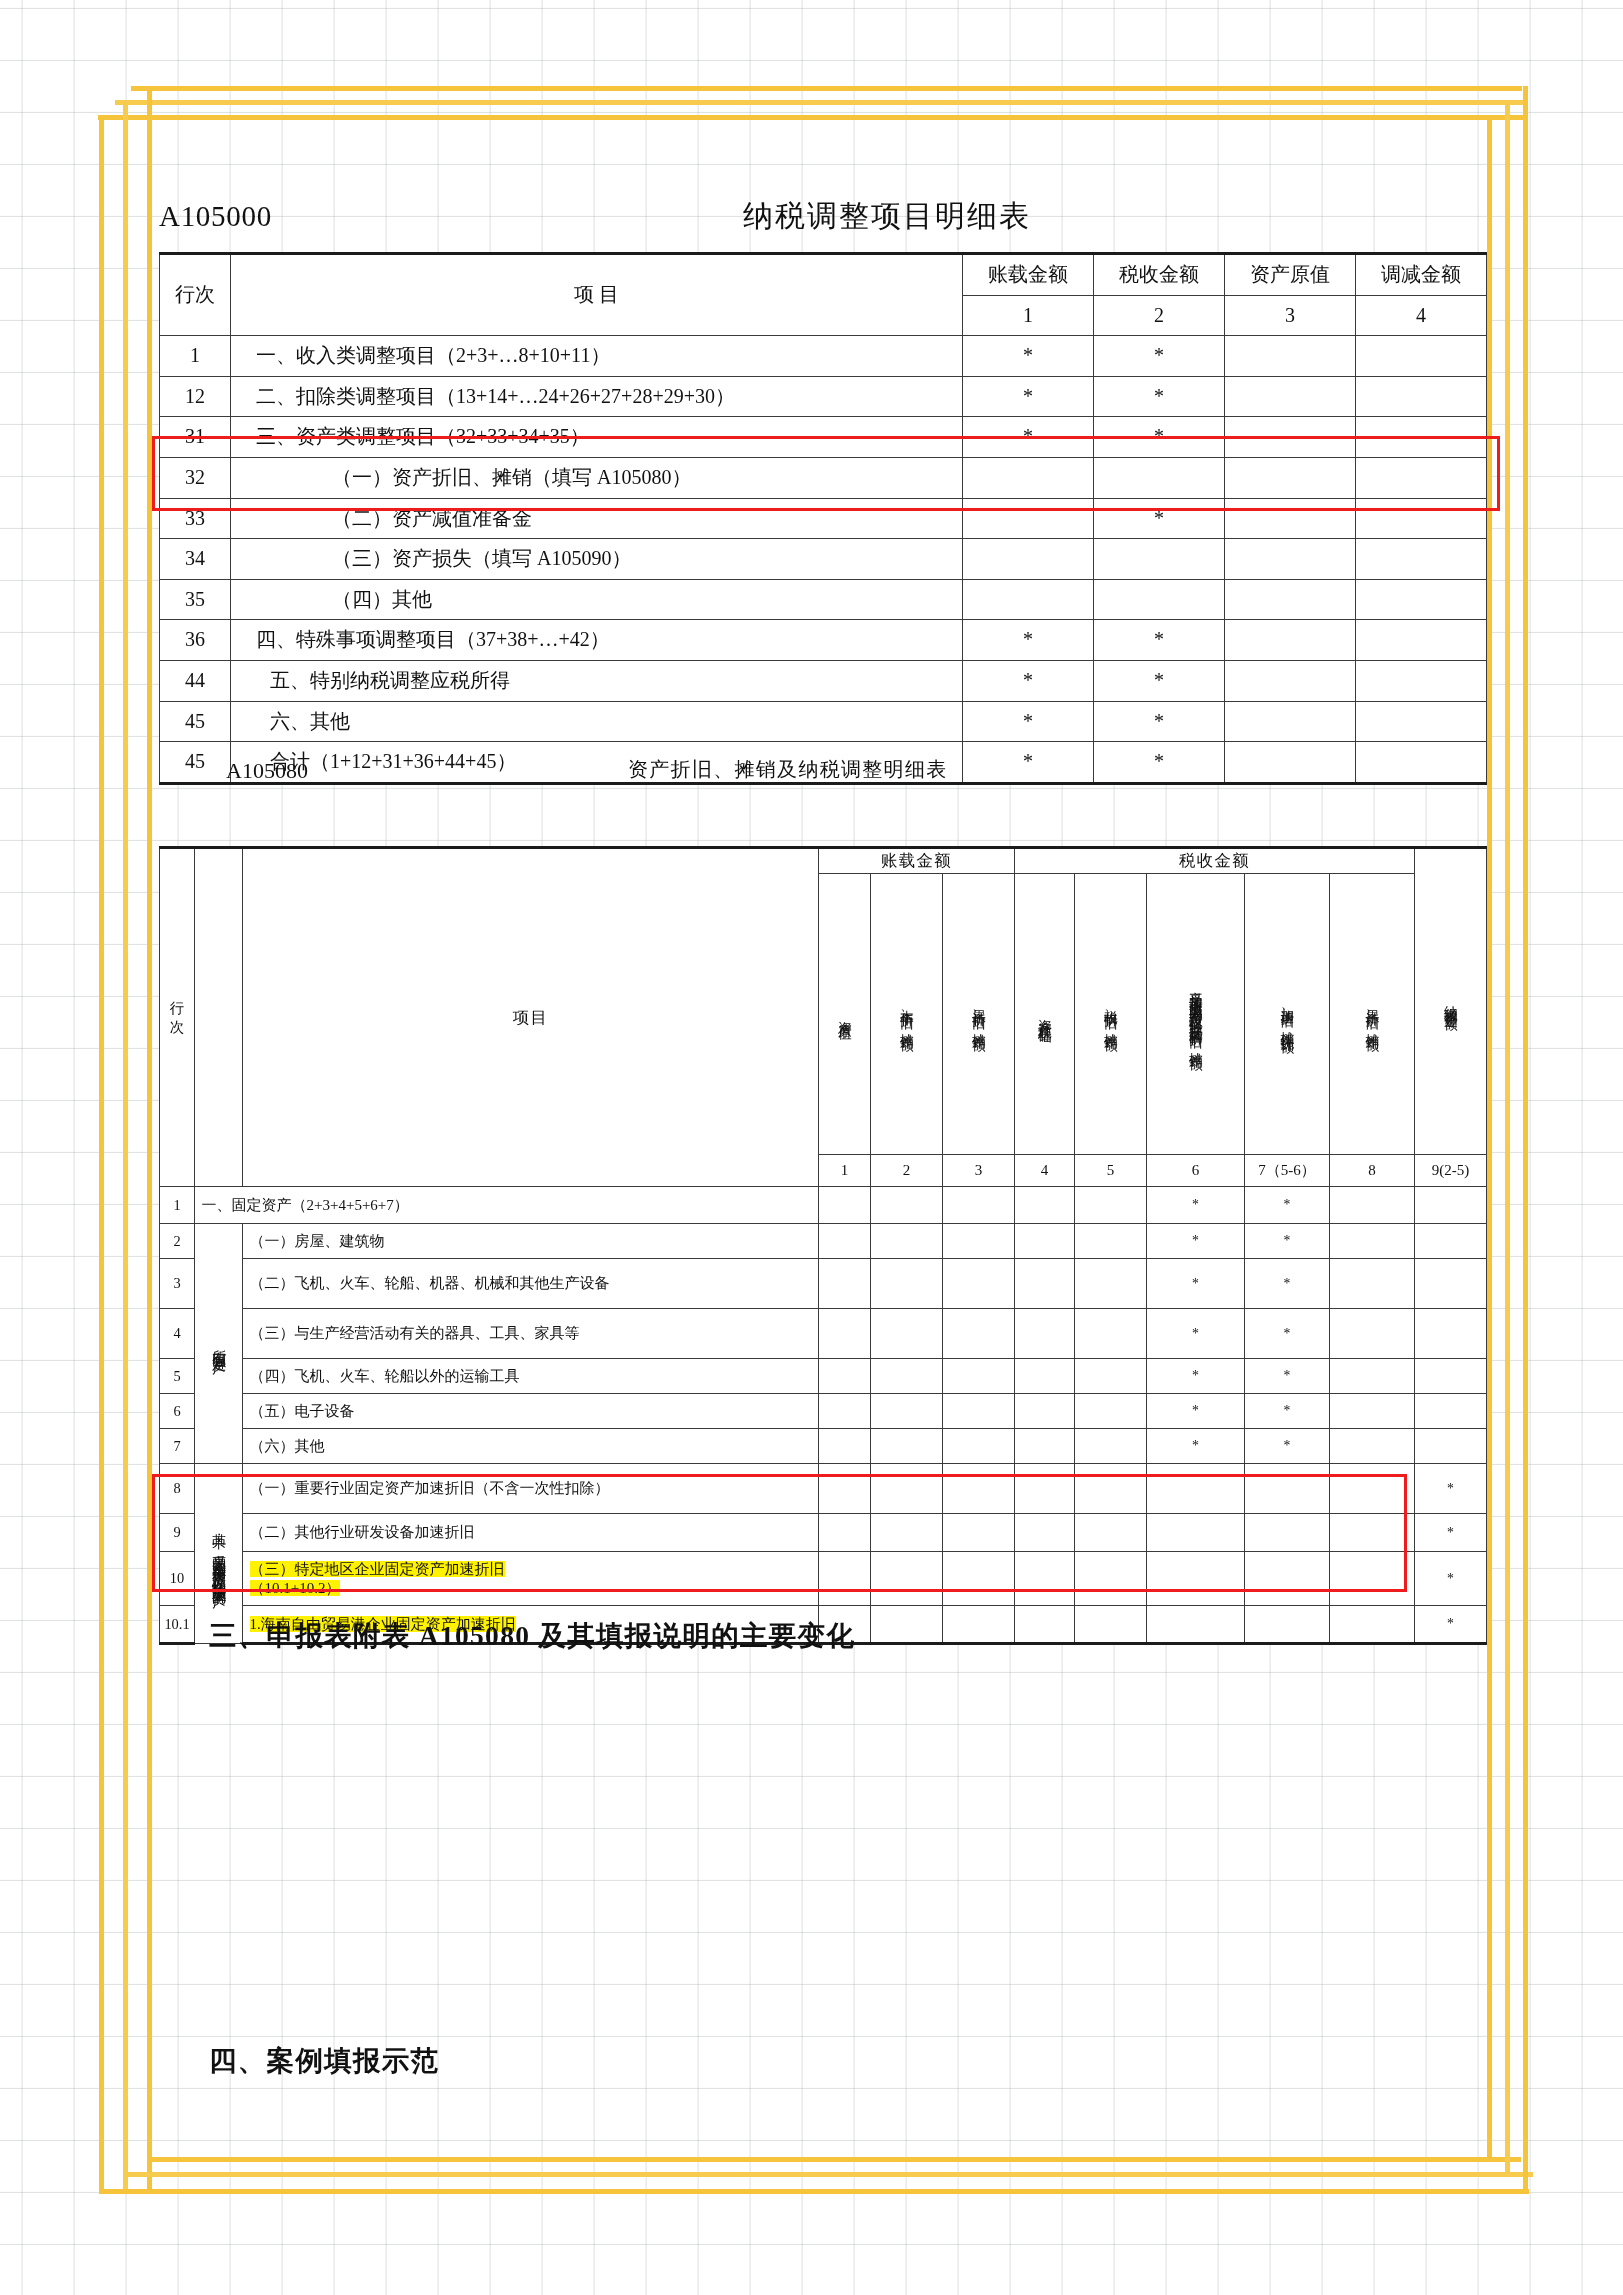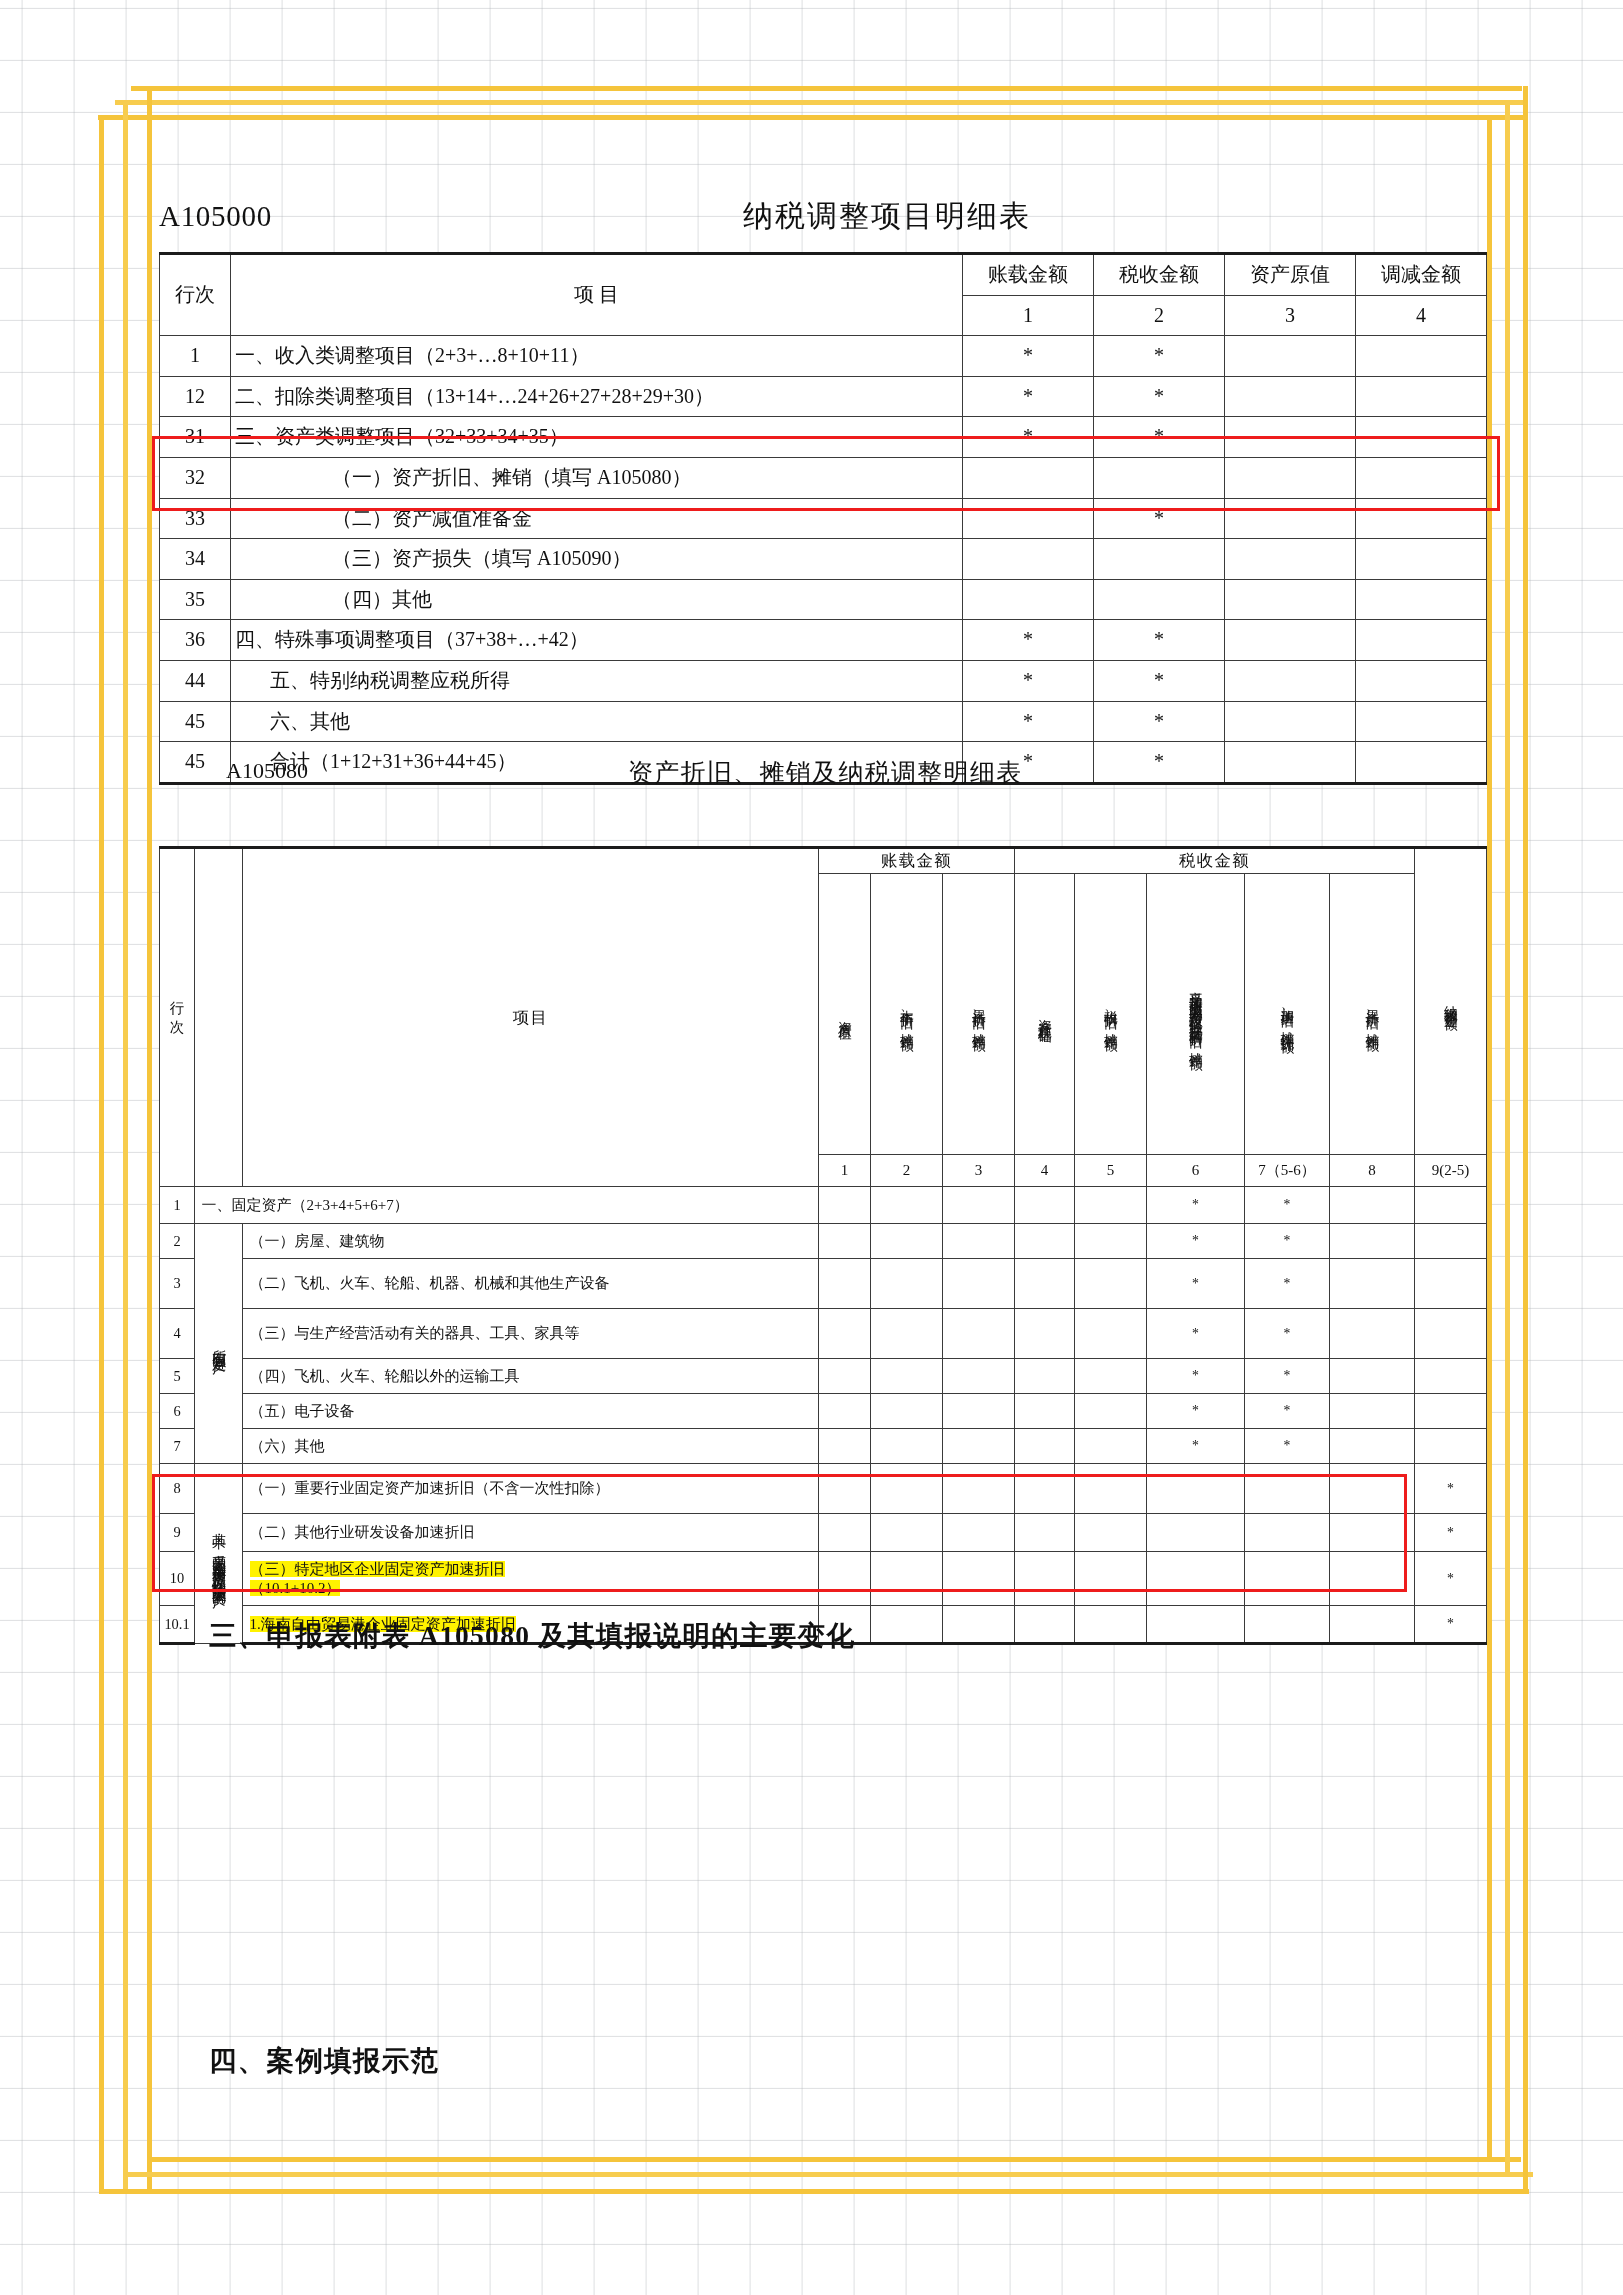--- a/index.html
+++ b/index.html
@@ -52,21 +52,21 @@
     font-size: 29px;
     letter-spacing: 0.7px;
   }
   .form-title {
     font-family: "Liberation Serif", "DejaVu Serif", serif;
     font-size: 30px;
     letter-spacing: 2px;
     text-align: right;
   }
   .form-code2 { font-size: 22px; }
-  .form-title2 { font-size: 25px; letter-spacing: 1.3px; text-align: center; }
+  .form-title2 { font-size: 20px; letter-spacing: 1.3px; text-align: center; }
 
   
   table.doc {
     position: absolute;
     border-collapse: collapse;
     table-layout: fixed;
     background: #fff;
     font-family: "Liberation Serif", "DejaVu Serif", serif;
     color: #111;
   }
@@ -78,21 +78,21 @@
     line-height: 1.28;
     background: #fff;
   }
   table.doc .thick-top { border-top: 3.3px solid #1b1b1b; }
   table.doc .thick-bot { border-bottom: 3.3px solid #1b1b1b; }
 
   
   #tbl-a105000 { left: 159px; top: 252px; width: 1328px; }
   #tbl-a105000 td { font-size: 20px; height: 37px; }
   #tbl-a105000 .c-row  { text-align: center; width: 71px; }
-  #tbl-a105000 .c-item { text-align: left; padding-left: 4px; }
+  #tbl-a105000 .c-item { text-align: left; padding-left: 25px; }
   #tbl-a105000 .c-num  { text-align: center; width: 131px; }
   #tbl-a105000 .hdr    { text-align: center; font-size: 20px; }
   #tbl-a105000 .indent1 { padding-left: 101px; }
   #tbl-a105000 .indent2 { padding-left: 39px; }
   .star { font-size: 19.6px; }
 
   
   #tbl-a105080 { left: 159px; top: 846px; width: 1328px; }
   #tbl-a105080 td { font-size: 13.7px; }
   #tbl-a105080 .vhead {

